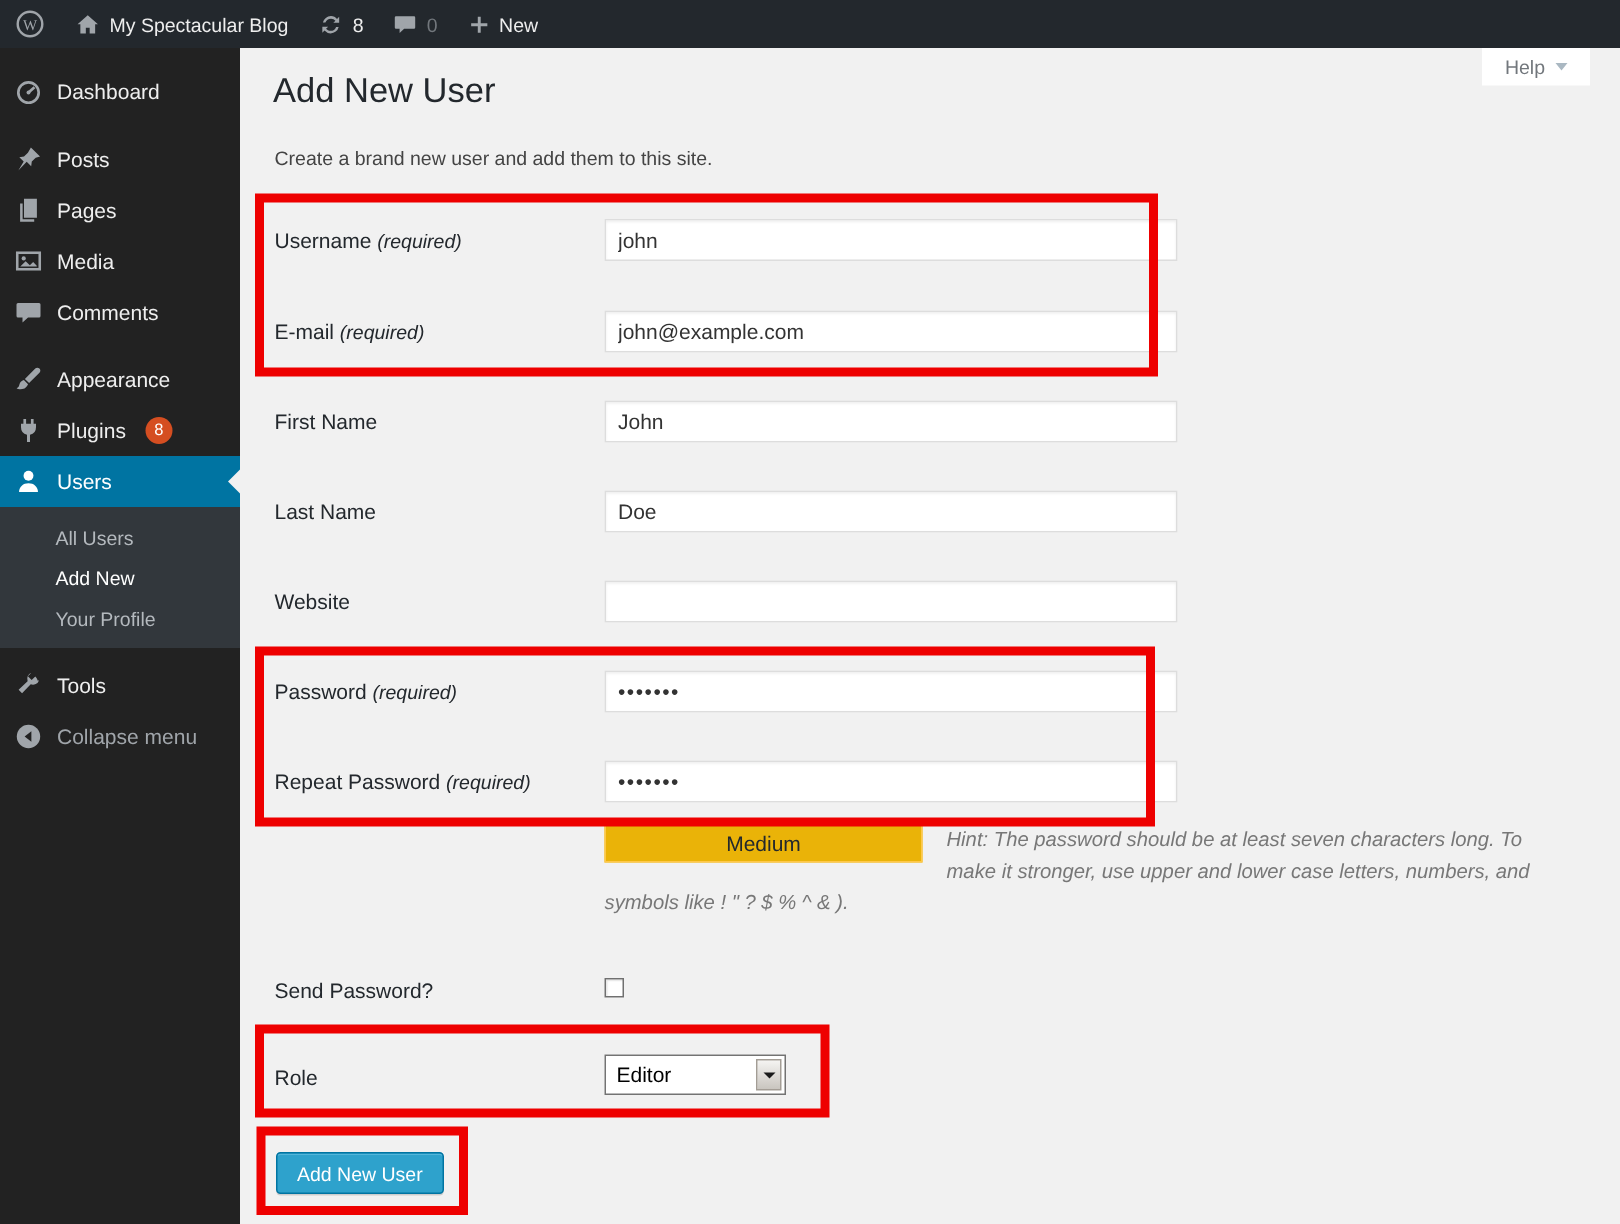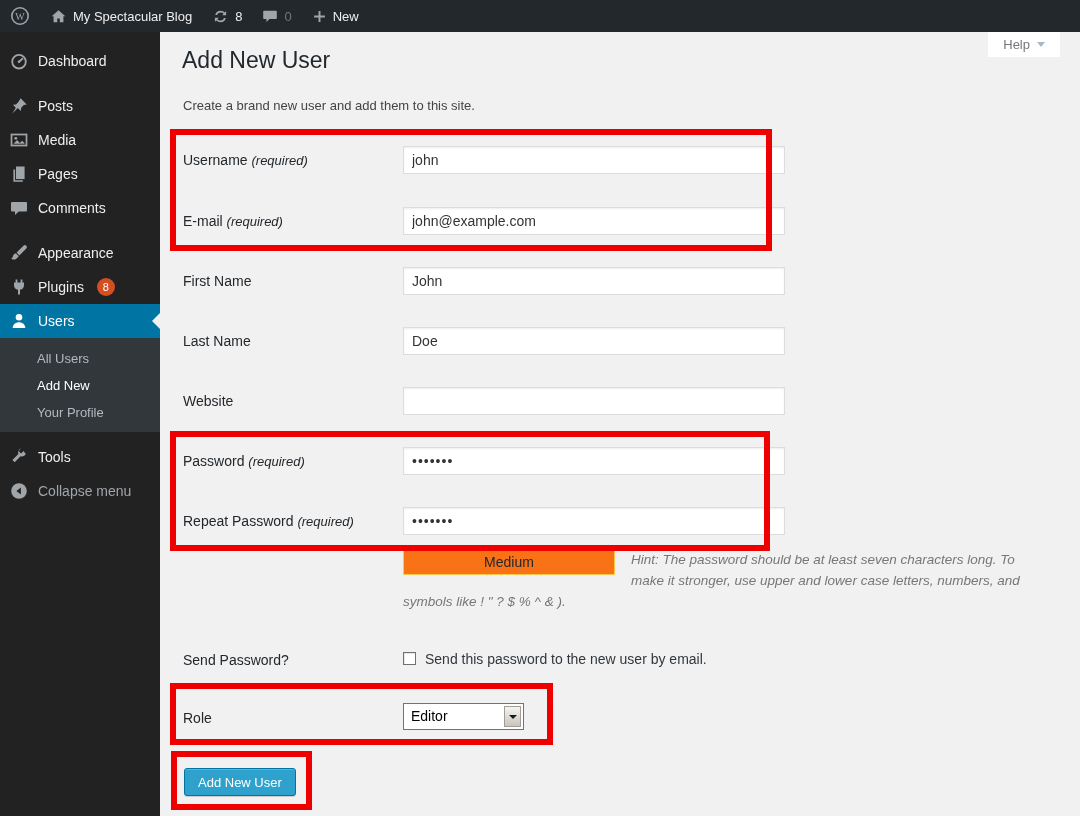--- a/index.html
+++ b/index.html
@@ -49,21 +49,21 @@
 
   .flabel { position:absolute; left:23px; width:216px; font-size:14px; color:#23282d; }
   .flabel em { font-style:italic; font-size:13px; }
   .finput { position:absolute; left:243px; width:382px; height:28px; border:1px solid #ddd;
             background:#fff; padding:0 8px; font-size:14px; color:#333; font-family:inherit;
             box-shadow:inset 0 1px 2px rgba(0,0,0,.07); outline:none; }
   .pw { letter-spacing:1px; }
 
   #strength-hint { position:absolute; left:243px; top:517px; width:637px; }
   #strength { float:left; width:212px; height:26px; line-height:24px; text-align:center;
-              background:#f97316; border:1px solid #ffc848; color:#23282d; font-size:14px;
+              background:#eab308; border:1px solid #ffc848; color:#23282d; font-size:14px;
               margin-right:16px; }
   #hint { font-size:13.5px; font-style:italic; color:#777; line-height:21px; }
 
   .send-label { position:absolute; left:23px; top:620px; font-size:14px; color:#23282d; }
   #send-checkbox { position:absolute; left:243px; top:620px; width:13px; height:13px; background:#fff;
               border:1px solid #707070; box-shadow:inset 1px 1px 1px rgba(0,0,0,.1); cursor:pointer; }
   .send-text { position:absolute; left:265px; top:619px; font-size:14px; color:#32373c; }
 
   .role-label { position:absolute; left:23px; top:678px; font-size:14px; color:#23282d; }
   #role-select { position:absolute; left:243px; top:671px; width:121px; height:27px; background:#fff;
@@ -146,35 +146,35 @@
     <span class="micon">
       <svg width="20" height="20" viewBox="0 0 20 20">
           <path fill="currentColor" d="M11.6 2.3l6.1 6.1-2.9.7-2.6 2.6-.4 3.2-3-3-5.6 5.8 3.6-6-2.9-2.9 3.1-.4 2.6-2.6z"></path>
         </svg>
     </span>
     <span>Posts</span>
   </div>
   <div class="m-item">
     <span class="micon">
       <svg width="20" height="20" viewBox="0 0 20 20">
+          <path fill="currentColor" d="M7 2.5h8.6v12.6H7z"></path>
+          <path fill="currentColor" d="M4.4 5.6h1.7v10.6h7.7v1.6H4.4z"></path>
+        </svg>
+    </span>
+    <span>Pages</span>
+  </div>
+  <div class="m-item">
+    <span class="micon">
+      <svg width="20" height="20" viewBox="0 0 20 20">
           <rect x="2.5" y="4.5" width="15" height="11" fill="none" stroke="currentColor" stroke-width="1.7"></rect>
           <circle cx="6.8" cy="8.3" r="1.4" fill="currentColor"></circle>
           <path d="M4.5 13.7l3.6-3.6 2.8 2.8 2.2-2.2 2.4 2.4v.6z" fill="currentColor"></path>
         </svg>
     </span>
     <span>Media</span>
-  </div>
-  <div class="m-item">
-    <span class="micon">
-      <svg width="20" height="20" viewBox="0 0 20 20">
-          <path fill="currentColor" d="M7 2.5h8.6v12.6H7z"></path>
-          <path fill="currentColor" d="M4.4 5.6h1.7v10.6h7.7v1.6H4.4z"></path>
-        </svg>
-    </span>
-    <span>Pages</span>
   </div>
   <div class="m-item">
     <span class="micon">
       <svg width="20" height="20" viewBox="0 0 20 20">
           <path fill="currentColor" d="M3 4h14a1 1 0 011 1v7.6a1 1 0 01-1 1h-7.3L6 17v-3.4H3a1 1 0 01-1-1V5a1 1 0 011-1z"></path>
         </svg>
     </span>
     <span>Comments</span>
   </div>
   <div class="menu-sep"></div>
@@ -274,21 +274,20 @@
   </div>
   <input class="finput pw" style="top: 475px;" type="text" value="•••••••">
 
   <div id="strength-hint">
     <div id="strength">Medium</div>
     <p id="hint">Hint: The password should be at least seven characters long. To make it stronger, use upper and lower case letters, numbers, and symbols like ! " ? $ % ^ &amp; ).</p>
   </div>
 
   <div class="send-label">Send Password?</div>
   <span id="send-checkbox"></span>
-  <span class="send-text">Send this password to the new user by email.</span>
 
   <div class="role-label">Role</div>
   <div id="role-select">
     <span id="role-value">Editor</span>
     <span id="role-arrow-btn">
         <span class="tri"></span>
       </span>
   </div>
 
   <button id="submit-btn">Add New User</button>

